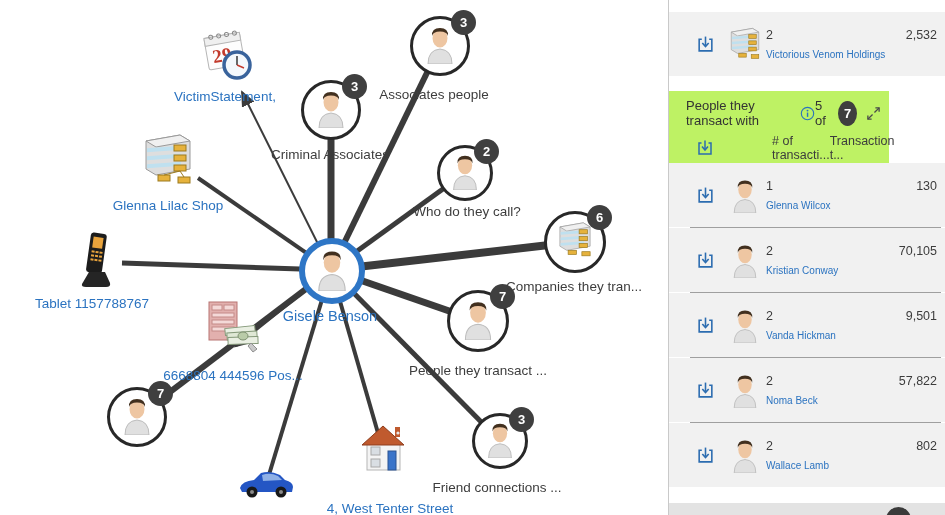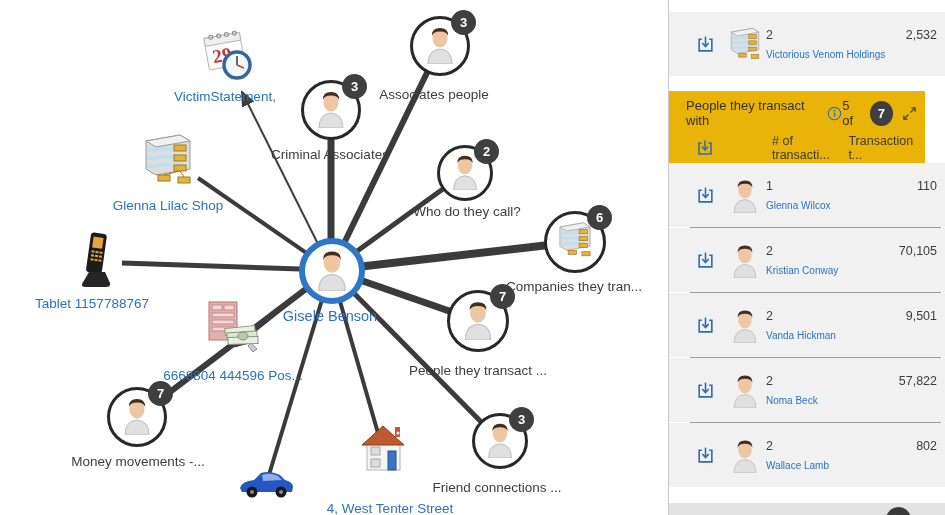--- a/index.html
+++ b/index.html
@@ -18,21 +18,21 @@
   .gicon{position:absolute;transform:translate(-50%,-50%);}
   .glabel{position:absolute;transform:translateX(-50%);white-space:nowrap;
           font-size:13.5px;color:#3d3d3d;}
   .glabel.blue{color:#2b73c0;}
   .glabel.big{font-size:14.5px;}
   
   .divider{position:absolute;left:668px;top:0;width:1px;height:515px;background:#c9c9c9;}
   .panel{position:absolute;left:669px;top:0;width:276px;height:515px;background:#fff;}
   .p-top-item{position:absolute;top:12px;left:0;width:276px;height:64px;background:#f1f1f1;
               display:flex;align-items:center;}
-  .p-header{position:absolute;top:91px;left:0;width:256px;height:72px;background:#eab308;}
+  .p-header{position:absolute;top:91px;left:0;width:220px;height:72px;background:#bef264;}
   .ph-top{display:flex;align-items:center;height:40px;padding:2px 8px 0 17px;
           font-size:13px;color:#333;}
   .ph-title{margin-right:5px;}
   .ph-count{margin-left:auto;margin-right:7px;color:#333;}
   .ph-badge{width:25px;height:25px;border-radius:50%;background:#3f3f3f;color:#fff;
             font-size:13px;font-weight:bold;display:flex;align-items:center;justify-content:center;}
   .expand-btn{margin-left:9px;display:flex;align-items:center;cursor:pointer;}
   .ph-cols{display:flex;align-items:center;height:30px;
            font-size:12.5px;color:#3c3c3c;}
   .ph-cols .copy-btn{margin:0 0 0 27px;}
@@ -258,21 +258,20 @@
     </div>
 
     <div class="glabel blue" style="left:225px;top:89px;">VictimStatement,</div>
     <div class="glabel" style="left:330px;top:147px;">Criminal Associates</div>
     <div class="glabel" style="left:434px;top:87px;">Associates people</div>
     <div class="glabel" style="left:467px;top:204px;">Who do they call?</div>
     <div class="glabel" style="left:574px;top:279px;">Companies they tran...</div>
     <div class="glabel" style="left:478px;top:363px;">People they transact ...</div>
     <div class="glabel" style="left:497px;top:480px;">Friend connections ...</div>
     <div class="glabel blue" style="left:390px;top:501px;">4, West Tenter Street</div>
-    <div class="glabel" style="left:138px;top:454px;">Money movements -...</div>
     <div class="glabel blue" style="left:233px;top:368px;">6668804 444596 Pos...</div>
     <div class="glabel blue" style="left:92px;top:296px;">Tablet 1157788767</div>
     <div class="glabel blue" style="left:168px;top:198px;">Glenna Lilac Shop</div>
     <div class="glabel blue big" style="left:330px;top:308px;">Gisele Benson</div>
   </div>
 
   <div class="divider"></div>
 
   <div class="panel">
 
@@ -358,21 +357,21 @@
         <span class="row-icon">
             <svg width="36" height="36" viewBox="0 0 40 40">
               <path d="M8 40 Q8 26 20 25 Q32 26 32 40 Z" fill="#e0e0e0" stroke="#bdbdbd"></path>
               <ellipse cx="20" cy="14" rx="7.5" ry="9.5" fill="#eec6a2"></ellipse>
               <path d="M12 12 Q11.5 4 20 4 Q28.5 4 28 12 Q27 7.5 20 7.5 Q13 7.5 12 12 Z" fill="#42301f"></path>
             </svg>
           </span>
         <div class="rowtext">
           <div class="line1">
               <span>1</span>
-              <span>110</span>
+              <span>130</span>
             </div>
           <div class="rname">Glenna Wilcox</div>
         </div>
       </div>
       <div class="sep"></div>
 
       <div class="p-row">
         <span class="copy-btn">
             <svg width="19" height="19" viewBox="0 0 18 18" fill="none" stroke="#2b6cb0" stroke-width="1.5">
               <path d="M5.5 4 H3 V15 H15 V4 H12.5"></path>

